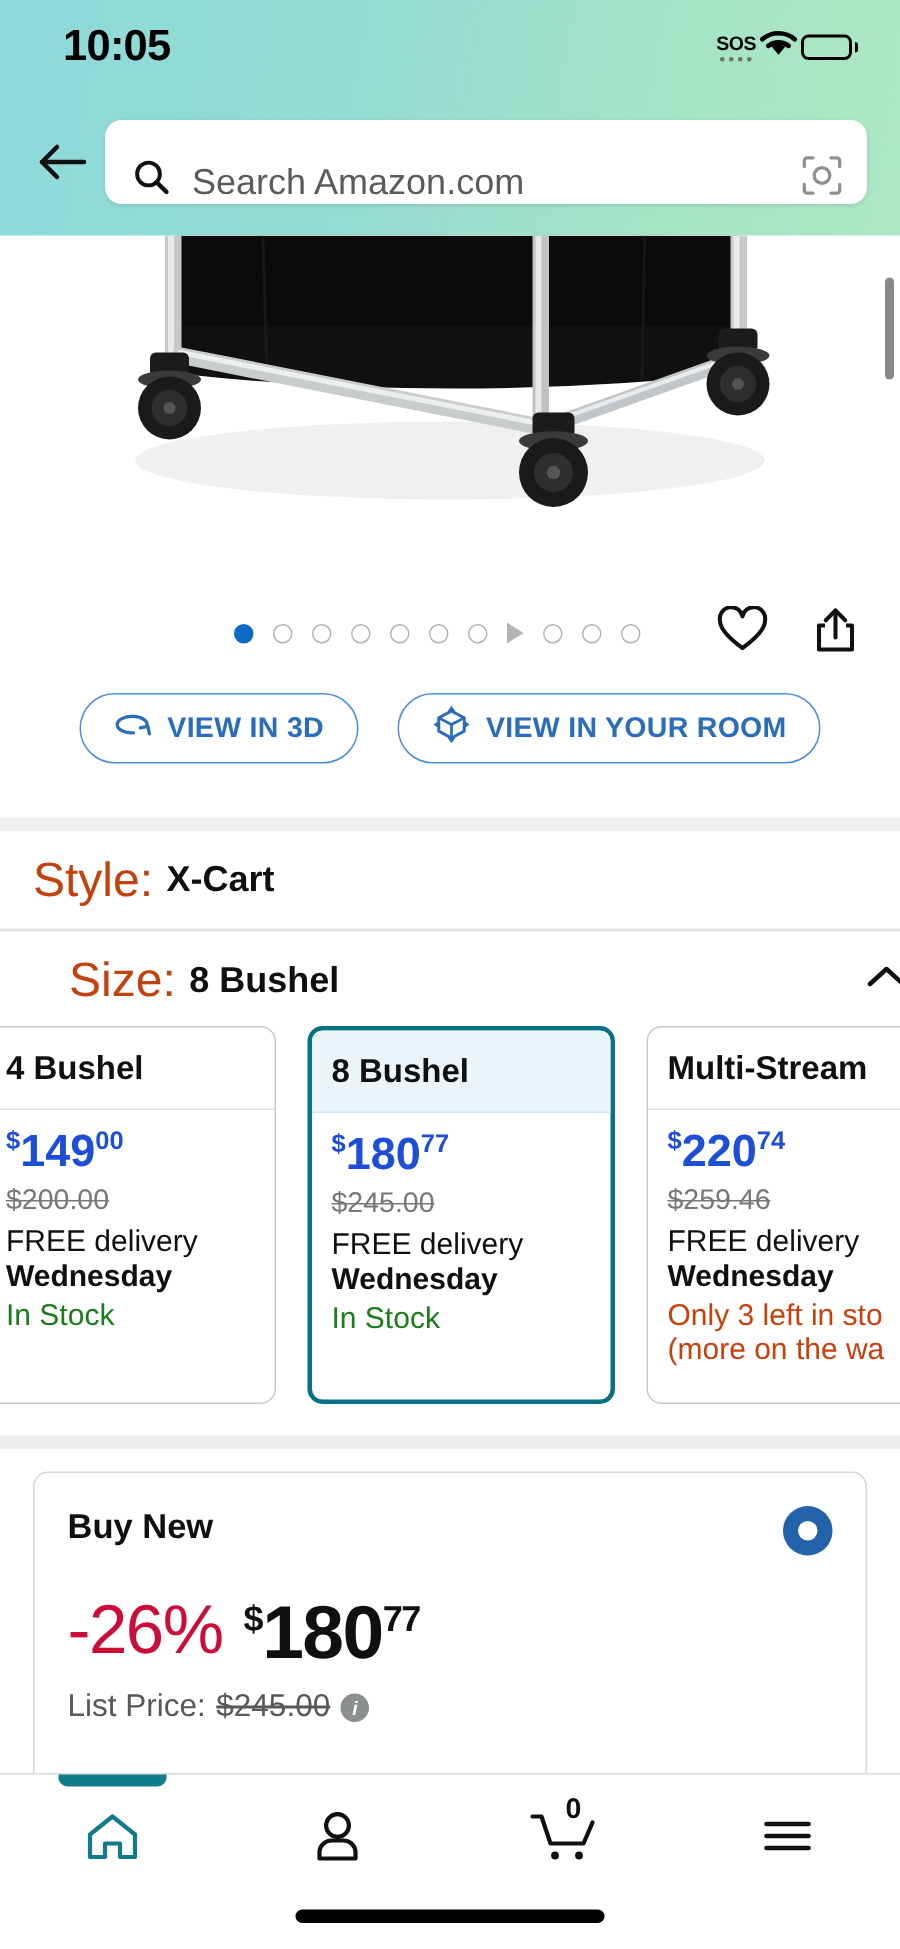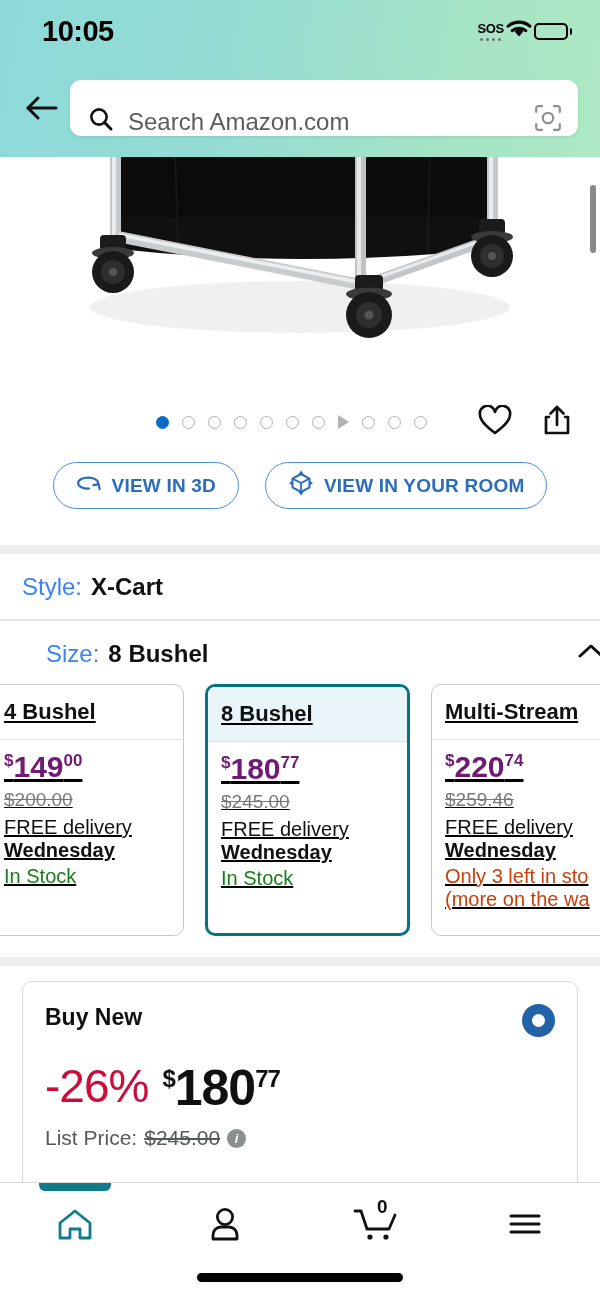--- a/index.html
+++ b/index.html
@@ -86,48 +86,47 @@
   }
 
   
   .thickdiv { position:absolute; left:0; width:600px; height:9px; background:#eeeeee; }
   .thindiv  { position:absolute; left:0; width:600px; height:2px; background:#e2e2e2; }
 
   .attrrow {
     position:absolute; left:0; width:600px; height:65px;
     display:flex; align-items:center; padding:0 22px;
   }
-  .attr-label { font-size:24px; color:#3b82f6; }
+  .attr-label { font-size:32px; color:#c2410c; }
   .attr-value { font-size:24px; color:#0f1111; font-weight:bold; margin-left:9px; }
   .chev-up { margin-left:auto; width:26px; height:26px; position:relative; cursor:pointer; }
 
   
   .cards {
     position:absolute; top:684px; left:0; width:600px; height:256px;
     display:flex; align-items:flex-start; gap:21px; padding-left:-8px;
     overflow:hidden;
-    text-decoration:underline;
   }
   .card {
     flex:0 0 auto; width:194px; height:252px; background:#fff;
     border:1.5px solid #c9c9c9; border-radius:10px; overflow:hidden;
     display:flex; flex-direction:column;
   }
   .card:first-child { margin-left:-10px; }
   .card.selected {
     border:3px solid #077186; width:205px;
   }
   .card-head {
     height:55px; display:flex; align-items:center; padding:0 13px;
     border-bottom:1.5px solid #e0e0e0; font-size:22px; font-weight:bold; color:#0f1111;
     white-space:nowrap;
   }
   .card.selected .card-head { background:#e9f5f9; border-bottom-color:#cfe4ea; }
   .card-body { padding:12px 13px 0 13px; display:flex; flex-direction:column; }
-  .price { font-size:30px; font-weight:bold; color:#701a75; line-height:1; white-space:nowrap; }
+  .price { font-size:30px; font-weight:bold; color:#1d4ed8; line-height:1; white-space:nowrap; }
   .price .cur { font-size:17px; vertical-align:super; font-weight:bold; }
   .price .cents { font-size:17px; vertical-align:super; font-weight:bold; }
   .strike { font-size:19px; color:#787878; text-decoration:line-through; margin-top:7px; white-space:nowrap;}
   .freedel { font-size:20px; color:#0f1111; margin-top:5px; white-space:nowrap;}
   .delday { font-size:20px; font-weight:bold; color:#0f1111; white-space:nowrap;}
   .stock-ok { font-size:20px; color:#197d19; margin-top:3px; white-space:nowrap;}
   .stock-low { font-size:20px; color:#c9400a; margin-top:3px; white-space:nowrap;}
 
   
   .buynew {

